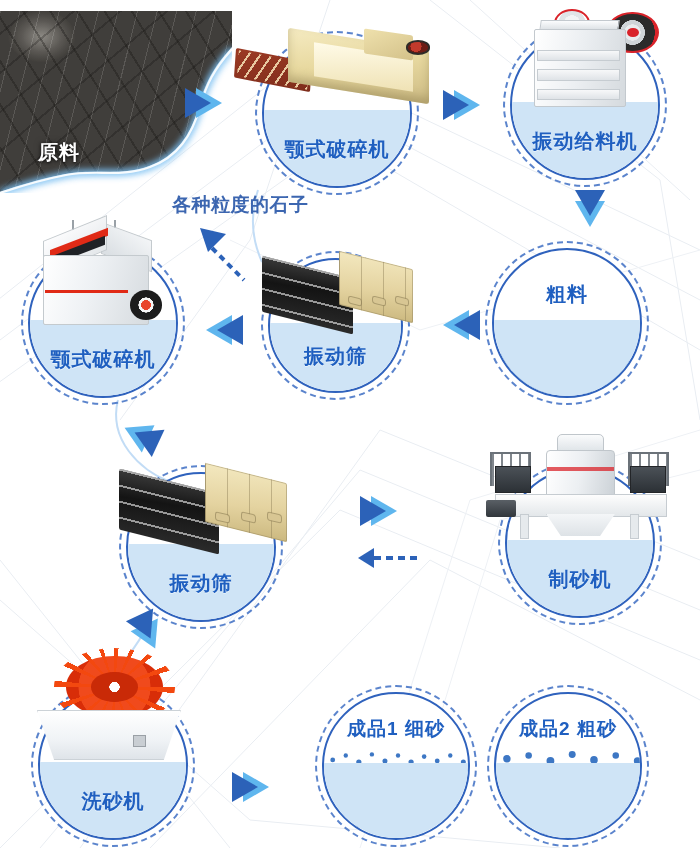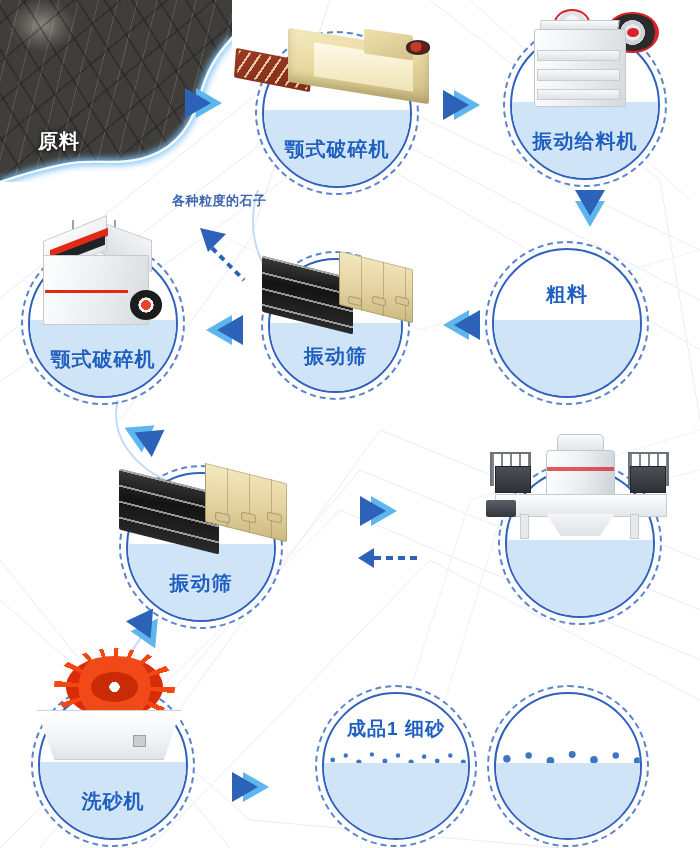--- a/index.html
+++ b/index.html
@@ -14,21 +14,21 @@
   
   #bg-pattern {
     position: absolute; inset: 0;
     pointer-events: none;
     z-index: 0;
   }
 
   
   #raw-photo {
     position: absolute;
-    left: 0; top: 0;
+    left: 0; top: 11px;
     width: 232px; height: 182px;
     z-index: 5;
   }
   #raw-photo .photo-clip {
     position: absolute; inset: 0;
     overflow: hidden;
   }
   #raw-photo .rock-img {
     position: absolute; inset: 0;
     background:
@@ -387,21 +387,21 @@
   }
   .arrow-dashed .dtail {
     height: 4px; width: 46px;
     background: repeating-linear-gradient(90deg, #2c62b8 0 7px, rgba(0,0,0,0) 7px 12px);
   }
 
   
   #stones-caption {
     position: absolute;
     left: 172px; top: 192px;
-    font-size: 13px;
+    font-size: 19px;
     font-weight: bold;
     color: #3c66b0;
     z-index: 7;
     letter-spacing: .5px;
   }
 
   
   #stones-arrow { position:absolute; left:196px; top:224px; z-index:7; }
 </style>
 </head>
@@ -570,20 +570,21 @@
     <div class="m sm-cab-l"></div>
     <div class="m sm-cab-r"></div>
     <div class="m sm-top"></div>
     <div class="m sm-drum"></div>
     <div class="m sm-base"></div>
     <div class="m sm-motor"></div>
     <div class="m sm-hopper"></div>
     <div class="m sm-leg-l"></div>
     <div class="m sm-leg-r"></div>
   </div>
+  <div class="node-label">制砂机</div>
 </div>
 
 <div class="node" style="left:38px; top:690px; width:150px; height:150px;">
   <div class="circle-wrap">
     <div class="ring-dashed"></div>
     <div class="ring-solid"></div>
   </div>
   <div class="equip" style="left:-16px; top:-42px; width:185px; height:140px;">
     <div class="m sw-wheel"></div>
     <div class="m sw-tank"></div>
@@ -713,20 +714,21 @@
             <circle cx="66" cy="79" r="3"></circle>
             <circle cx="88" cy="78" r="3.3"></circle>
           <rect x="60" y="16" width="9" height="5" rx="2.4" transform="rotate(-22 64 18)"></rect>
           <rect x="100" y="30" width="9" height="5" rx="2.4" transform="rotate(18 104 32)"></rect>
           <rect x="34" y="46" width="9" height="5" rx="2.4" transform="rotate(-16 38 48)"></rect>
           <rect x="82" y="60" width="9" height="5" rx="2.4" transform="rotate(24 86 62)"></rect>
         </g>
       </svg>
     </div>
   </div>
+  <div class="node-label" style="bottom:auto; top:16%; font-size:19px;">成品2  粗砂</div>
 </div>
 
 <div class="arrow" style="left:185px; top:88px; width:40px; height:30px;">
   <span class="tri-light"></span>
   <span class="tri-dark"></span>
 </div>
 
 <div class="arrow" style="left:443px; top:90px; width:40px; height:30px;">
   <span class="tri-light"></span>
   <span class="tri-dark"></span>

